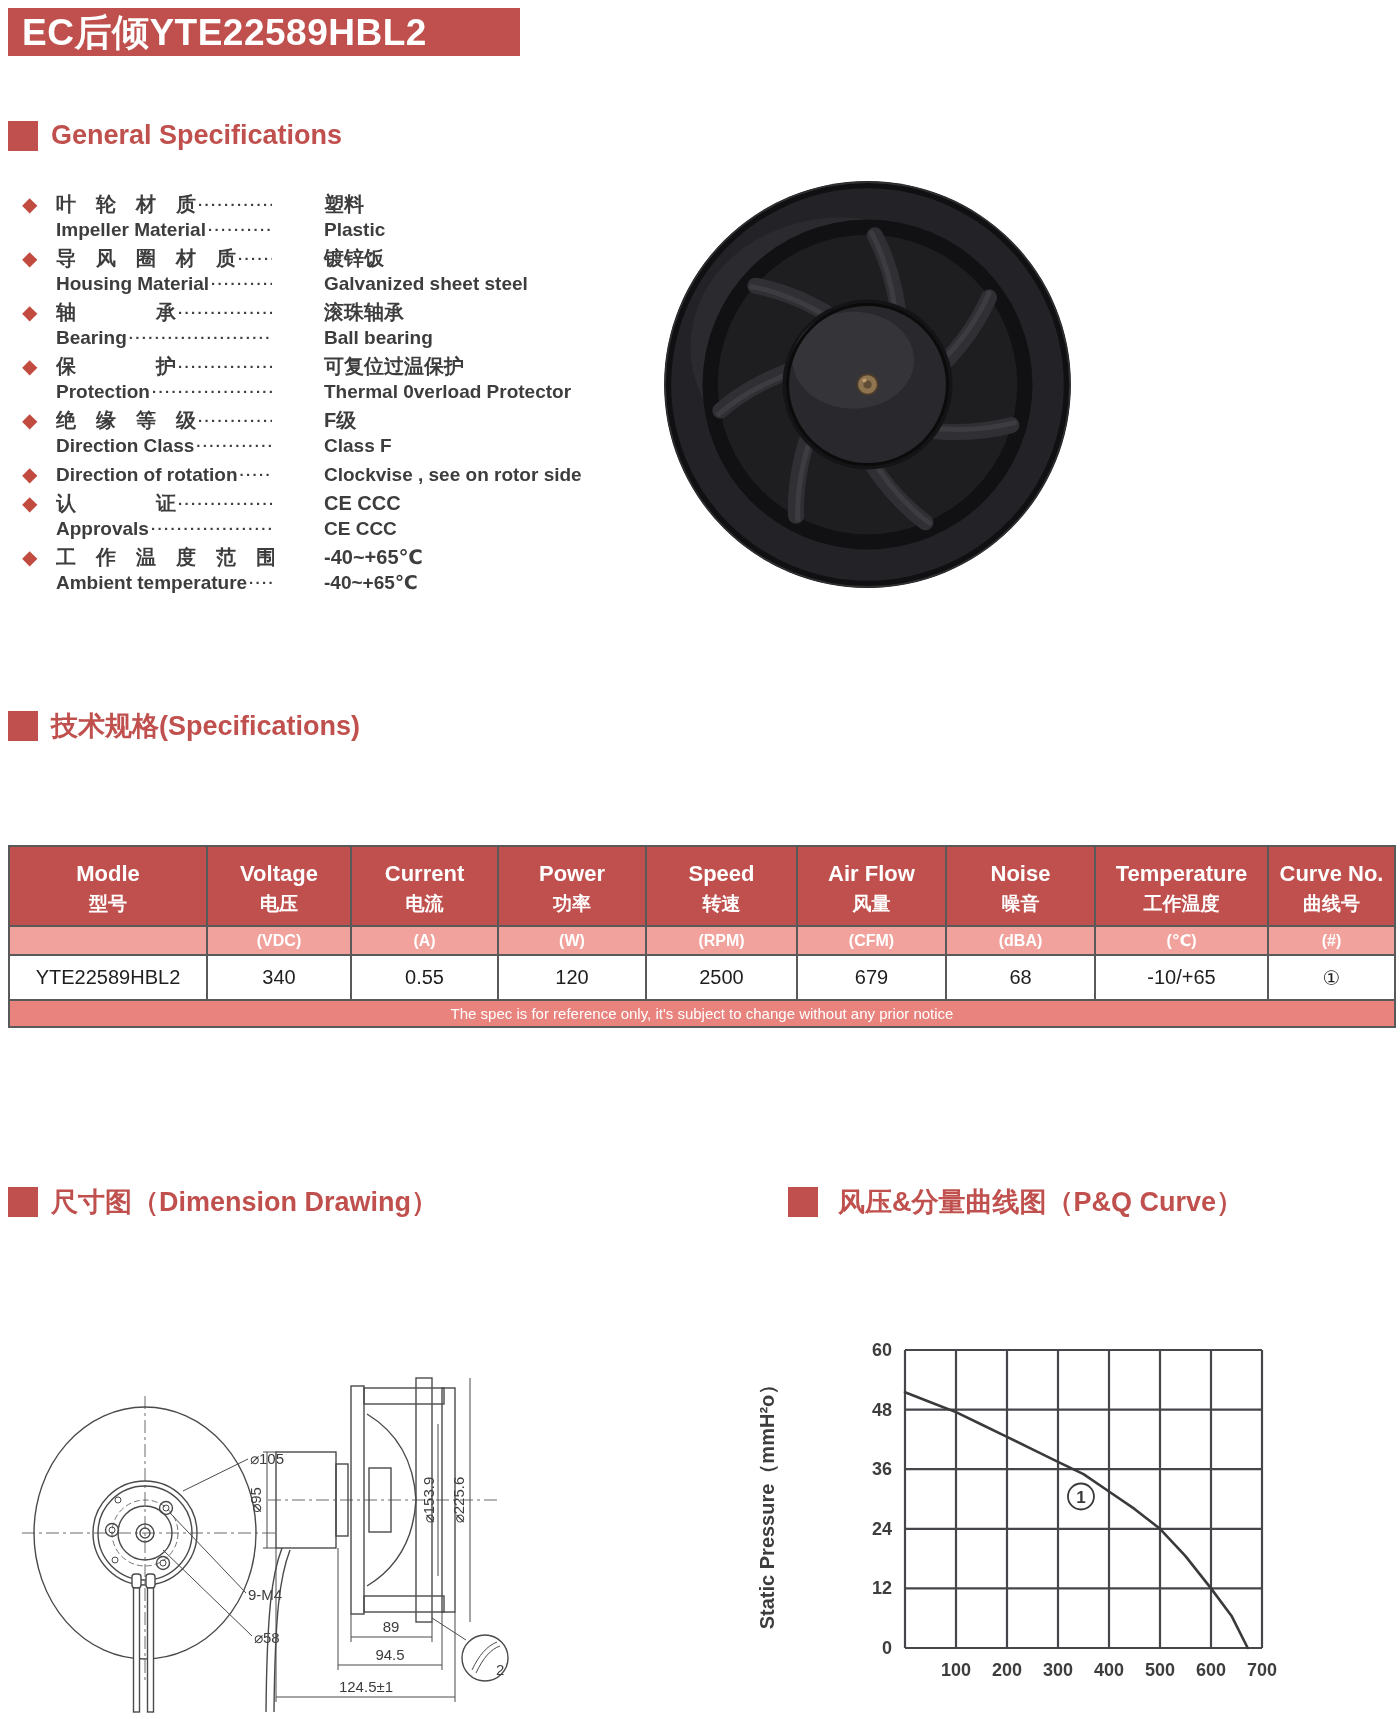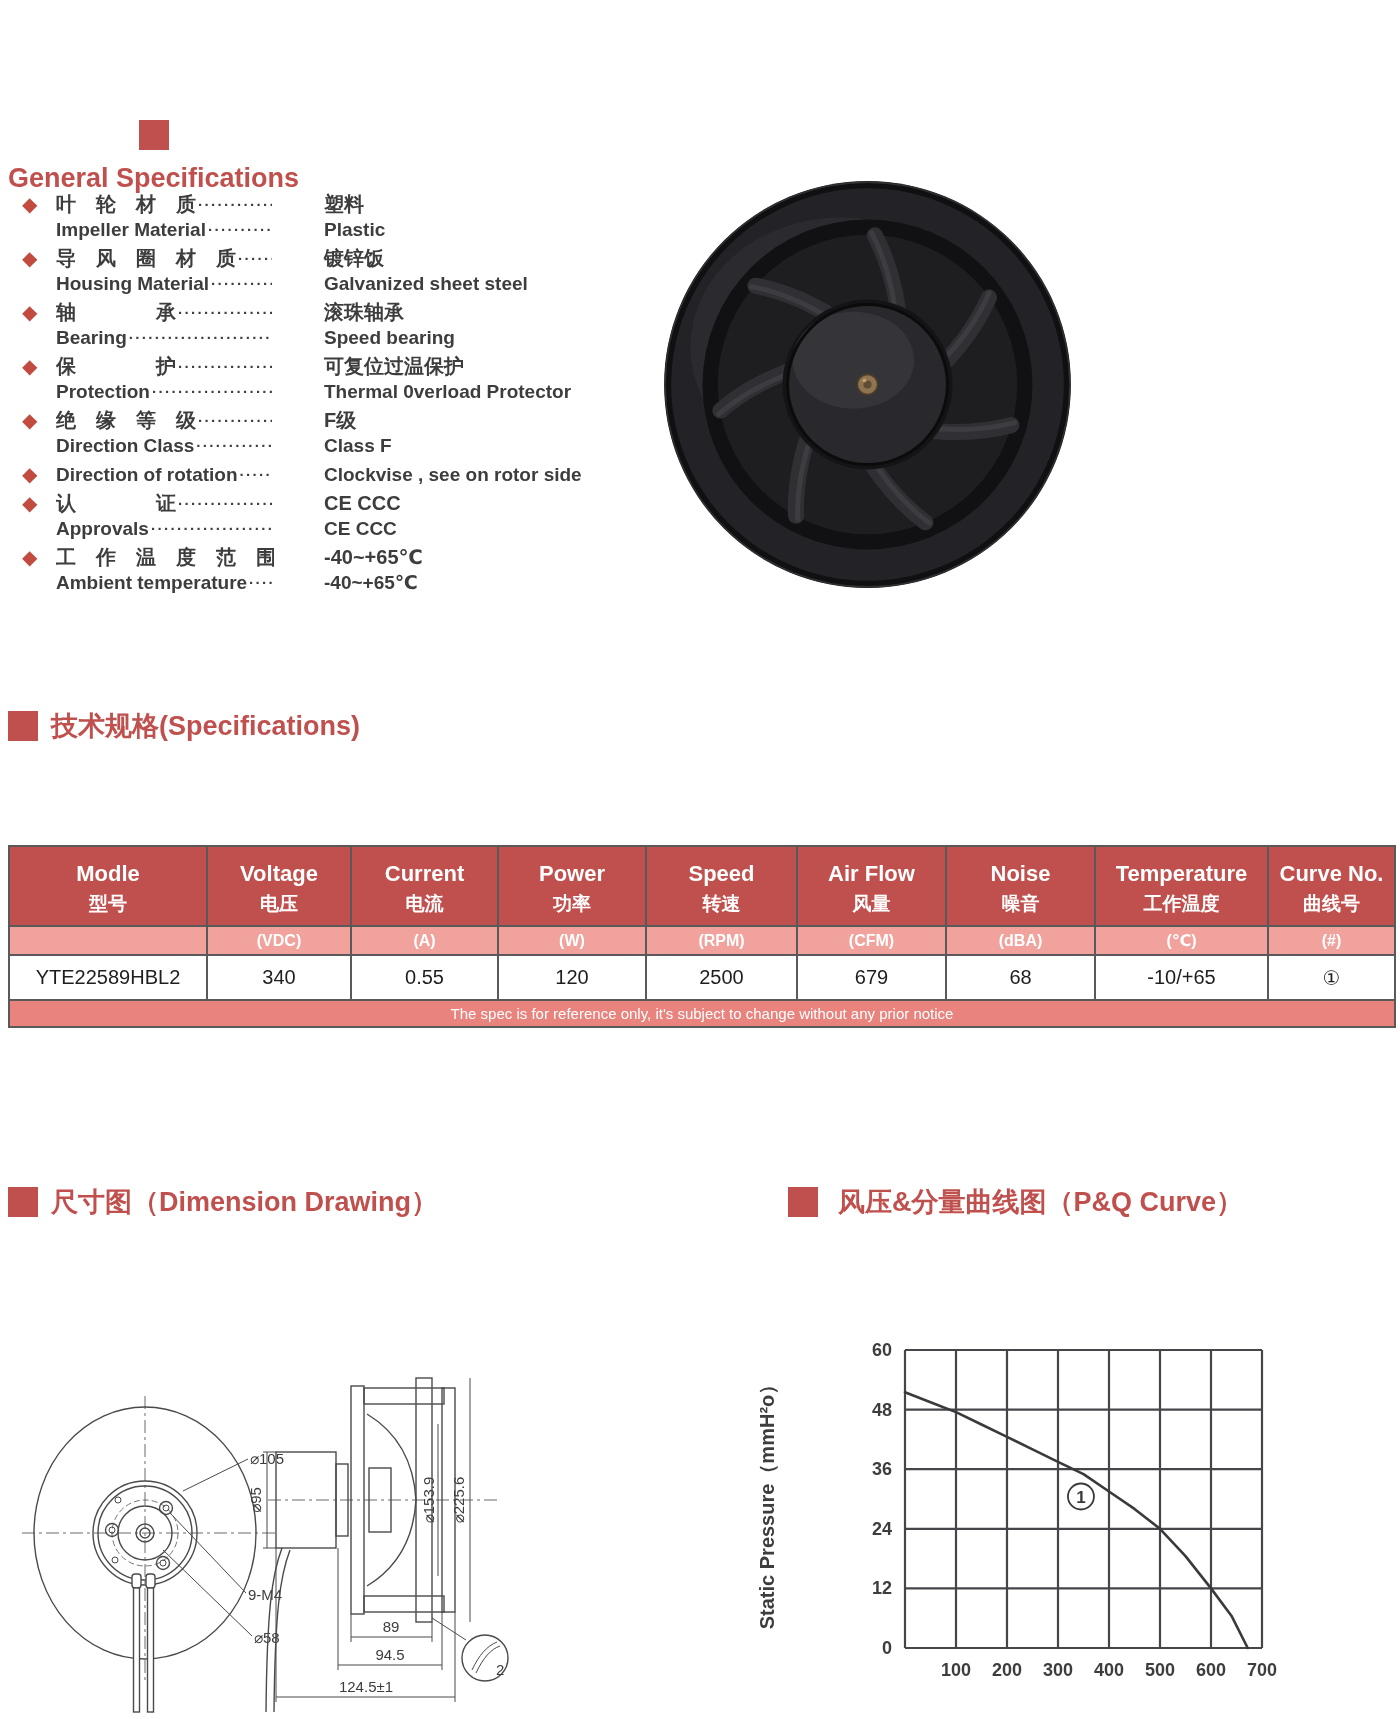--- a/index.html
+++ b/index.html
@@ -60,22 +60,23 @@
   .ann-c{stroke:#3a3a3c;stroke-width:1.8;fill:none;}
   .ann-t{fill:#3a3a3c;font-size:17px;font-weight:bold;}
   .ylab{fill:#3d3d3d;font-size:20px;font-weight:bold;
         font-family:"Liberation Sans","DejaVu Sans",sans-serif;}
 </style>
 </head>
 <body>
 
 <div class="page">
 
-
-  <div class="sec-h" style="left:8px;top:120px;flex-direction:column;">
+  <div class="banner">EC后倾YTE22589HBL2</div>
+
+  <div class="sec-h" style="left:8px;top:120px;">
     <span class="sq"></span>
     <span class="sec-t">General Specifications</span>
   </div>
 
   <div class="spec-list">
 
     <div class="spec-item">
       <span class="diamond">◆</span>
       <div class="spec-lines">
         <div class="spec-line cn">
@@ -123,21 +124,21 @@
               <span class="lbl">轴　　　　承</span>
               <span class="dots"></span>
             </span>
             <span class="val">滚珠轴承</span>
           </div>
         <div class="spec-line en">
             <span class="sl-left">
               <span class="lbl">Bearing</span>
               <span class="dots"></span>
             </span>
-            <span class="val">Speed  bearing</span>
+            <span class="val">Ball  bearing</span>
           </div>
       </div>
     </div>
 
     <div class="spec-item">
       <span class="diamond">◆</span>
       <div class="spec-lines">
         <div class="spec-line cn">
             <span class="sl-left">
               <span class="lbl">保　　　　护</span>

